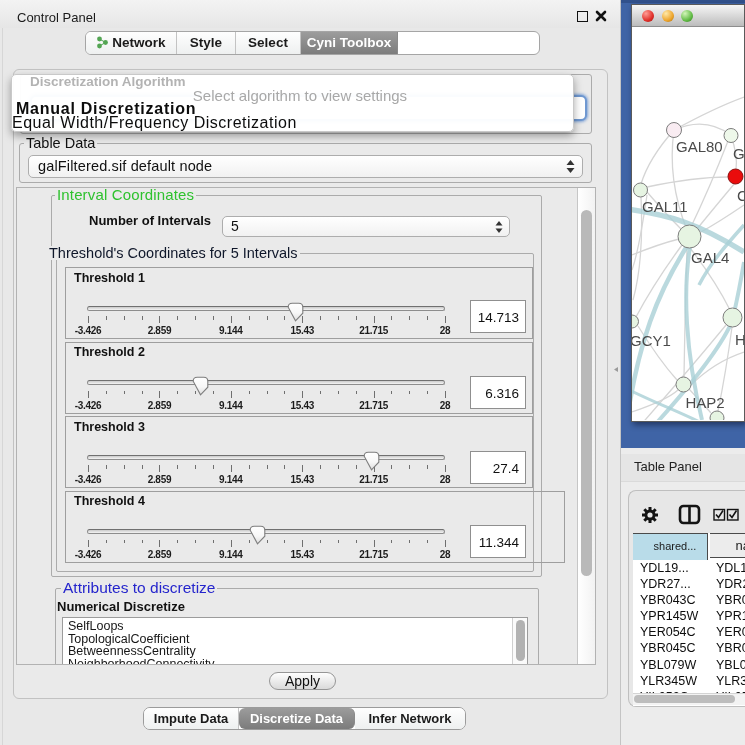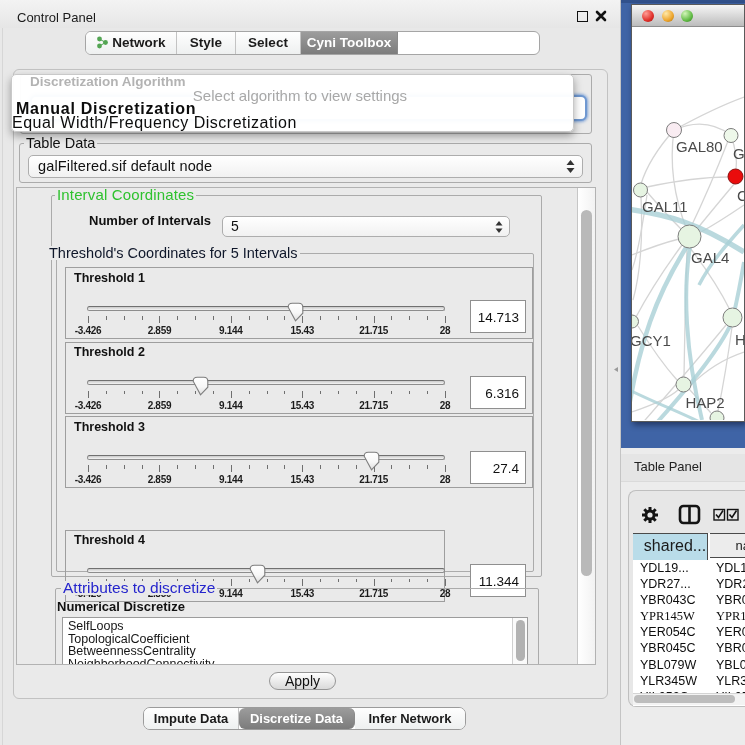--- a/index.html
+++ b/index.html
@@ -197,21 +197,21 @@
             <linearGradient id="tg2" x1="0" y1="0" x2="0" y2="1">
               <stop offset="0" stop-color="#ffffff"></stop>
               <stop offset="0.55" stop-color="#f7f7f7"></stop>
               <stop offset="1" stop-color="#dedede"></stop>
             </linearGradient>
           </defs>
           <path d="M1.2,5.2 Q1.2,1.2 5.2,1.2 L11.8,1.2 Q15.8,1.2 15.8,5.2 L15.8,11.2 L8.5,18.8 Z" fill="url(#tg2)" stroke="#7e7e7e" stroke-width="1.1"></path>
         </svg>
         <div class="vbox" style="left:404px;top:33.5px;">27.4</div>
       </div>
-  <div class="abs" style="left:48px;top:302.5px;width:380px;height:72px;border:1px solid #9e9e9e;margin-top:39px;">
+  <div class="abs" style="left:48px;top:302.5px;width:500px;height:72px;border:1px solid #9e9e9e;">
         <div class="abs" style="left:8px;top:2.5px;font-size:12.5px;font-weight:bold;color:#111;">Threshold 4</div>
         <div class="abs" style="left:21px;top:37.5px;width:358px;height:5px;border:1px solid #8d8d8d;border-top-color:#707070;border-radius:2.5px;background:linear-gradient(#cacaca,#f4f4f4);"></div>
         <div class="abs" style="left:22.00px;top:48px;width:1px;height:7px;background:#6f6f6f;"></div>
         <div class="abs" style="left:39.85px;top:48px;width:1px;height:3.5px;background:#6f6f6f;"></div>
         <div class="abs" style="left:57.70px;top:48px;width:1px;height:3.5px;background:#6f6f6f;"></div>
         <div class="abs" style="left:75.55px;top:48px;width:1px;height:3.5px;background:#6f6f6f;"></div>
         <div class="abs" style="left:93.40px;top:48px;width:1px;height:7px;background:#6f6f6f;"></div>
         <div class="abs" style="left:111.25px;top:48px;width:1px;height:3.5px;background:#6f6f6f;"></div>
         <div class="abs" style="left:129.10px;top:48px;width:1px;height:3.5px;background:#6f6f6f;"></div>
         <div class="abs" style="left:146.95px;top:48px;width:1px;height:3.5px;background:#6f6f6f;"></div>
@@ -367,36 +367,36 @@
 
 <svg class="abs" style="left:713px;top:508px;" width="28" height="13" viewBox="0 0 28 13">
   <g fill="none" stroke="#141414" stroke-width="1.4">
     <rect x="1" y="1.5" width="10.5" height="10.5"></rect>
     <rect x="14.5" y="1.5" width="10.5" height="10.5"></rect>
     <path d="M3,6.5 L5.5,9.5 L10,2.5 M16.5,6.5 L19,9.5 L23.5,2.5" stroke-width="1.6"></path>
   </g>
 </svg>
 
 <div class="abs" style="left:633px;top:533px;width:112px;height:160px;overflow:hidden;background:#fff;">
-  <div style="position:absolute;left:0;top:0;width:75px;height:33px;background:#b9dce9;border-top:1.5px solid #4a4a4a;border-bottom:1.5px solid #4a4a4a;border-right:1.5px solid #4a4a4a;text-align:center;text-indent:10px;font-size:16px;line-height:24px;color:#1b1b1b;">shared...</div>
+  <div style="position:absolute;left:0;top:0;width:75px;height:33px;background:#b9dce9;border-top:1.5px solid #4a4a4a;border-bottom:1.5px solid #4a4a4a;border-right:1.5px solid #4a4a4a;text-align:center;text-indent:10px;font-size:11px;line-height:24px;color:#1b1b1b;">shared...</div>
   <div style="position:absolute;left:76.5px;top:0;width:120px;height:25px;background:#ececec;border-top:1.5px solid #4a4a4a;border-bottom:1.5px solid #4a4a4a;font-size:13px;line-height:24px;color:#1b1b1b;padding-left:26px;">name</div>
 </div>
 <div class="trow" style="top:559.90px;">
     <span style="left:7px;">YDL19...</span>
     <span style="left:83px;">YDL194W</span>
   </div>
 <div class="trow" style="top:576.00px;">
     <span style="left:7px;">YDR27...</span>
     <span style="left:83px;">YDR277C</span>
   </div>
 <div class="trow" style="top:592.10px;">
     <span style="left:7px;">YBR043C</span>
     <span style="left:83px;">YBR043C</span>
   </div>
-<div class="trow" style="top:608.20px;font-family:Liberation Serif, serif;">
+<div class="trow" style="top:608.20px;">
     <span style="left:7px;">YPR145W</span>
     <span style="left:83px;">YPR145W</span>
   </div>
 <div class="trow" style="top:624.30px;">
     <span style="left:7px;">YER054C</span>
     <span style="left:83px;">YER054C</span>
   </div>
 <div class="trow" style="top:640.40px;">
     <span style="left:7px;">YBR045C</span>
     <span style="left:83px;">YBR045C</span>

